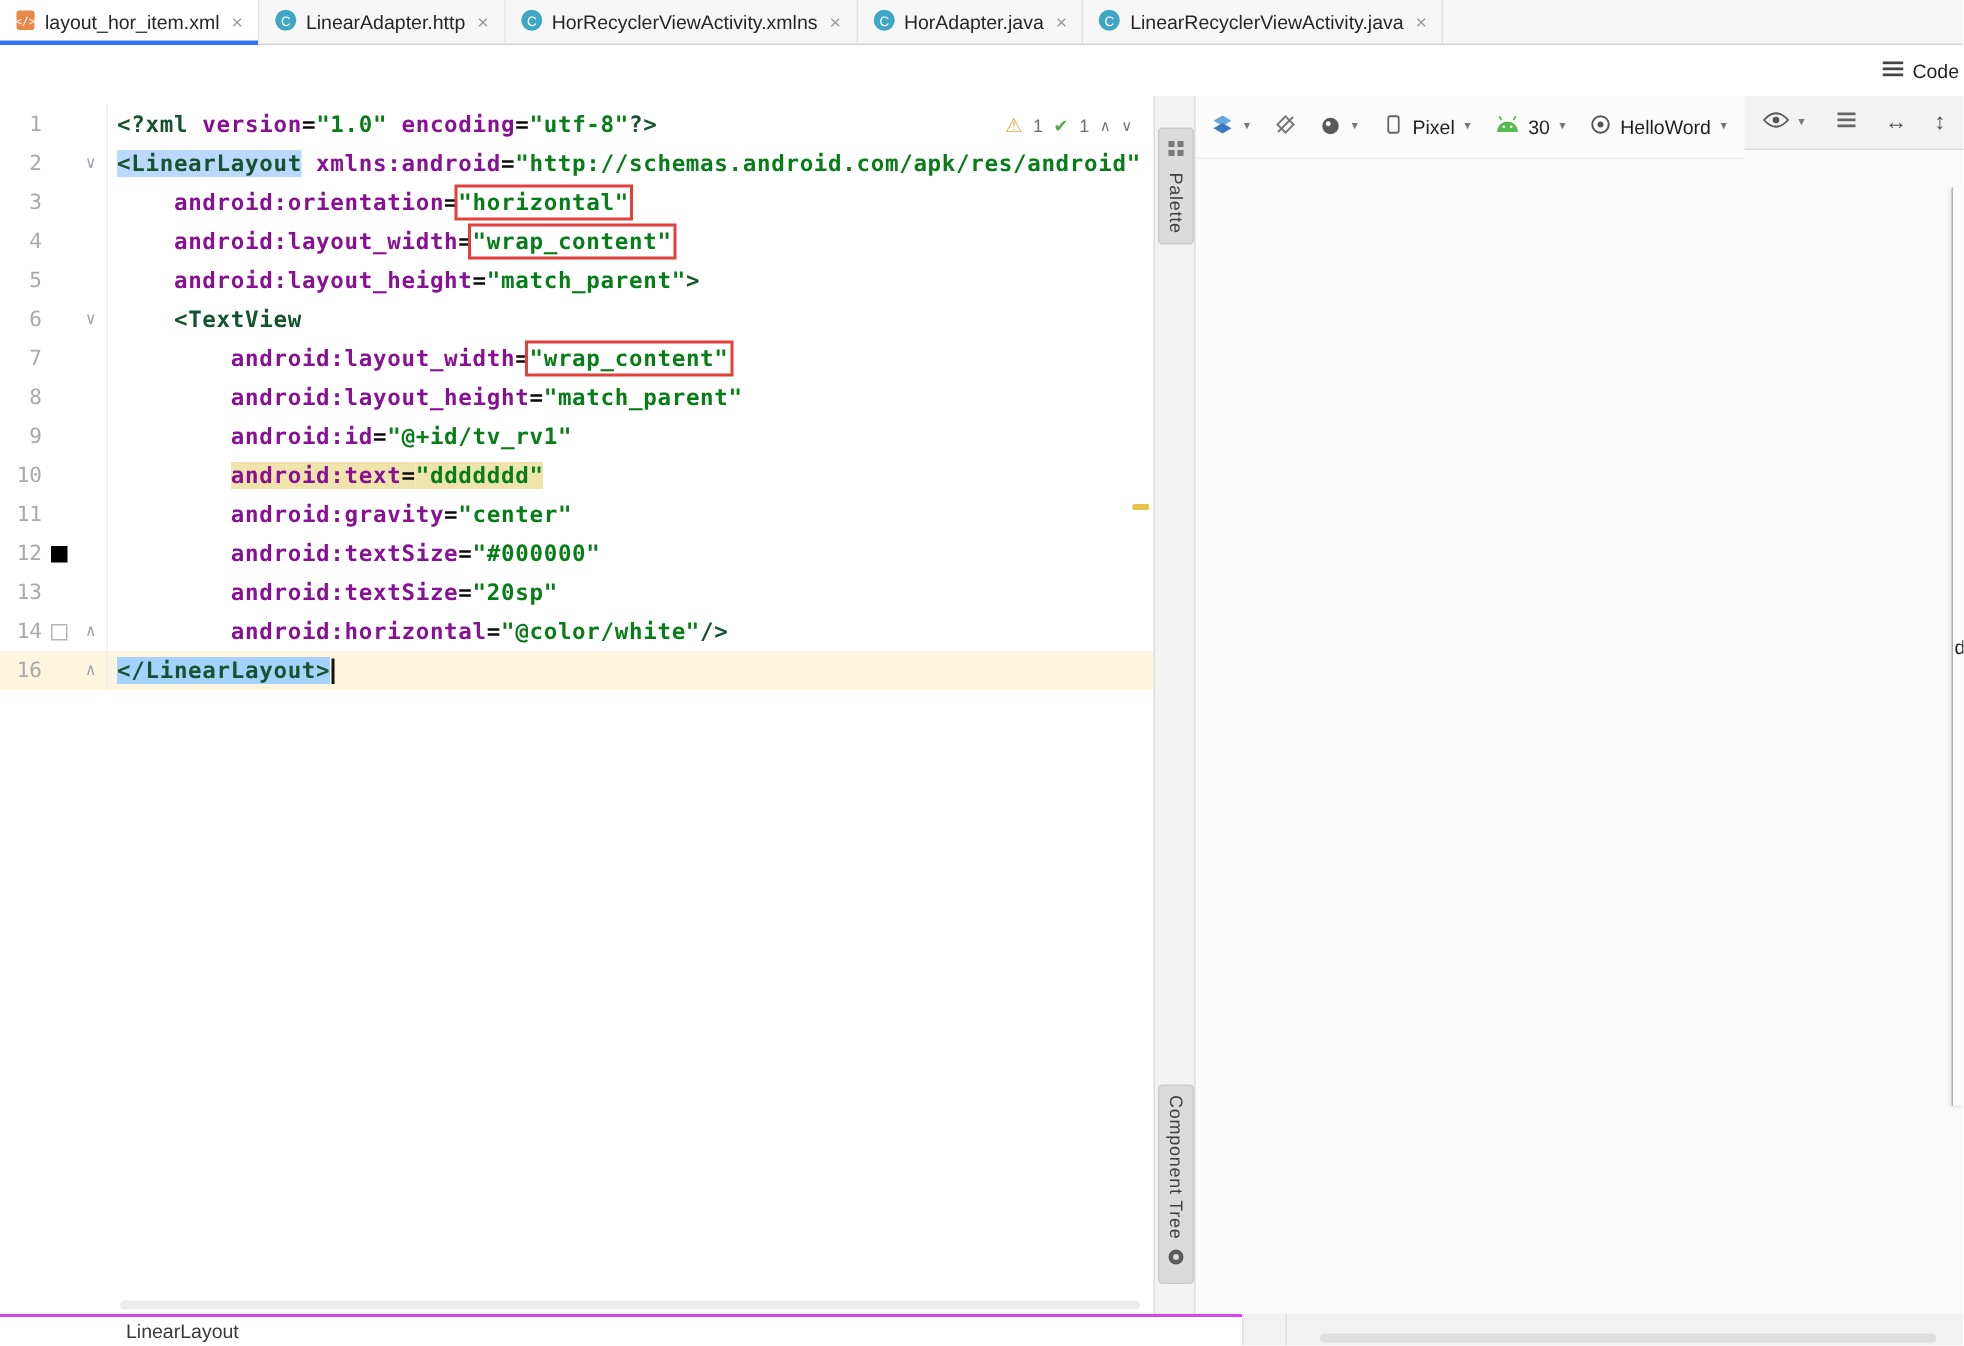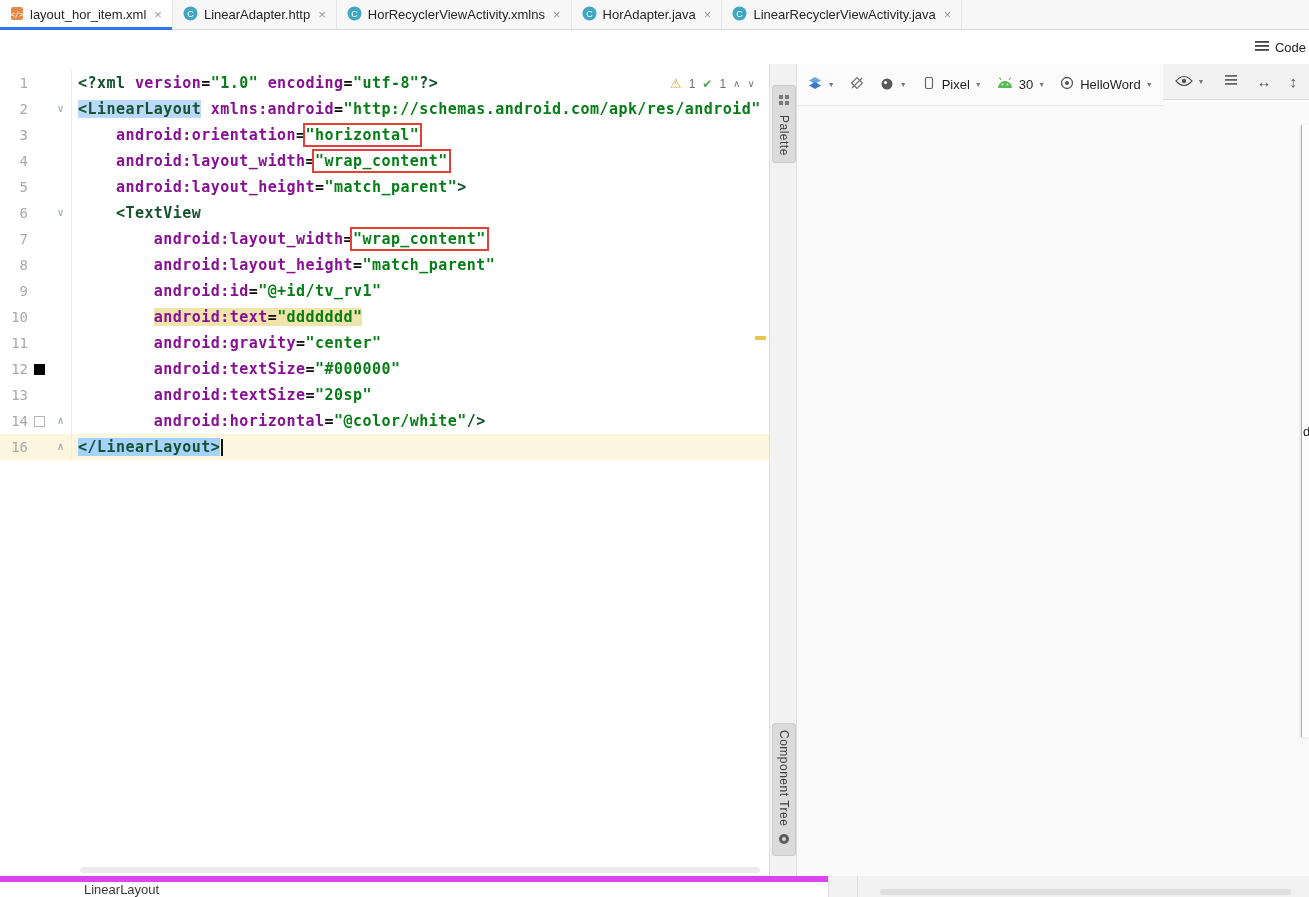--- a/index.html
+++ b/index.html
@@ -85,21 +85,21 @@
   .comp span { font-size:14px; color:#111; font-family:"DejaVu Sans",sans-serif; }
   .blueprint { position:absolute; right:0; top:61px; width:8px; height:612px;
                background:#FDFDFD; border-left:1px solid #A9B2BA;
                box-shadow:-1px 1px 3px rgba(0,0,0,0.10); overflow:hidden;
                display:flex; align-items:center; }
   .blueprint span { font-size:13px; color:#222; margin-left:1px; }
   .resize { position:absolute; left:384px; top:676px; }
 
   
   .statusrow { display:flex; height:21px; }
-  .bc { width:828px; background:#fff; border-top:6px solid #d946ef; display:flex;
+  .bc { width:828px; background:#fff; border-top:2px solid #d946ef; display:flex;
         align-items:center; padding-left:84px; font-size:13px; color:#3A3A3A; }
   .bstrip { width:30px; background:#F2F2F2; border-left:1px solid #DEDEDE;
             border-right:1px solid #DEDEDE; }
   .bright { flex:1; background:#F2F2F2; position:relative; }
   .dhsb { position:absolute; left:22px; right:18px; top:13px; height:6px;
           background:#DEDEDE; border-radius:3px; }
 </style>
 </head>
 <body>
 

